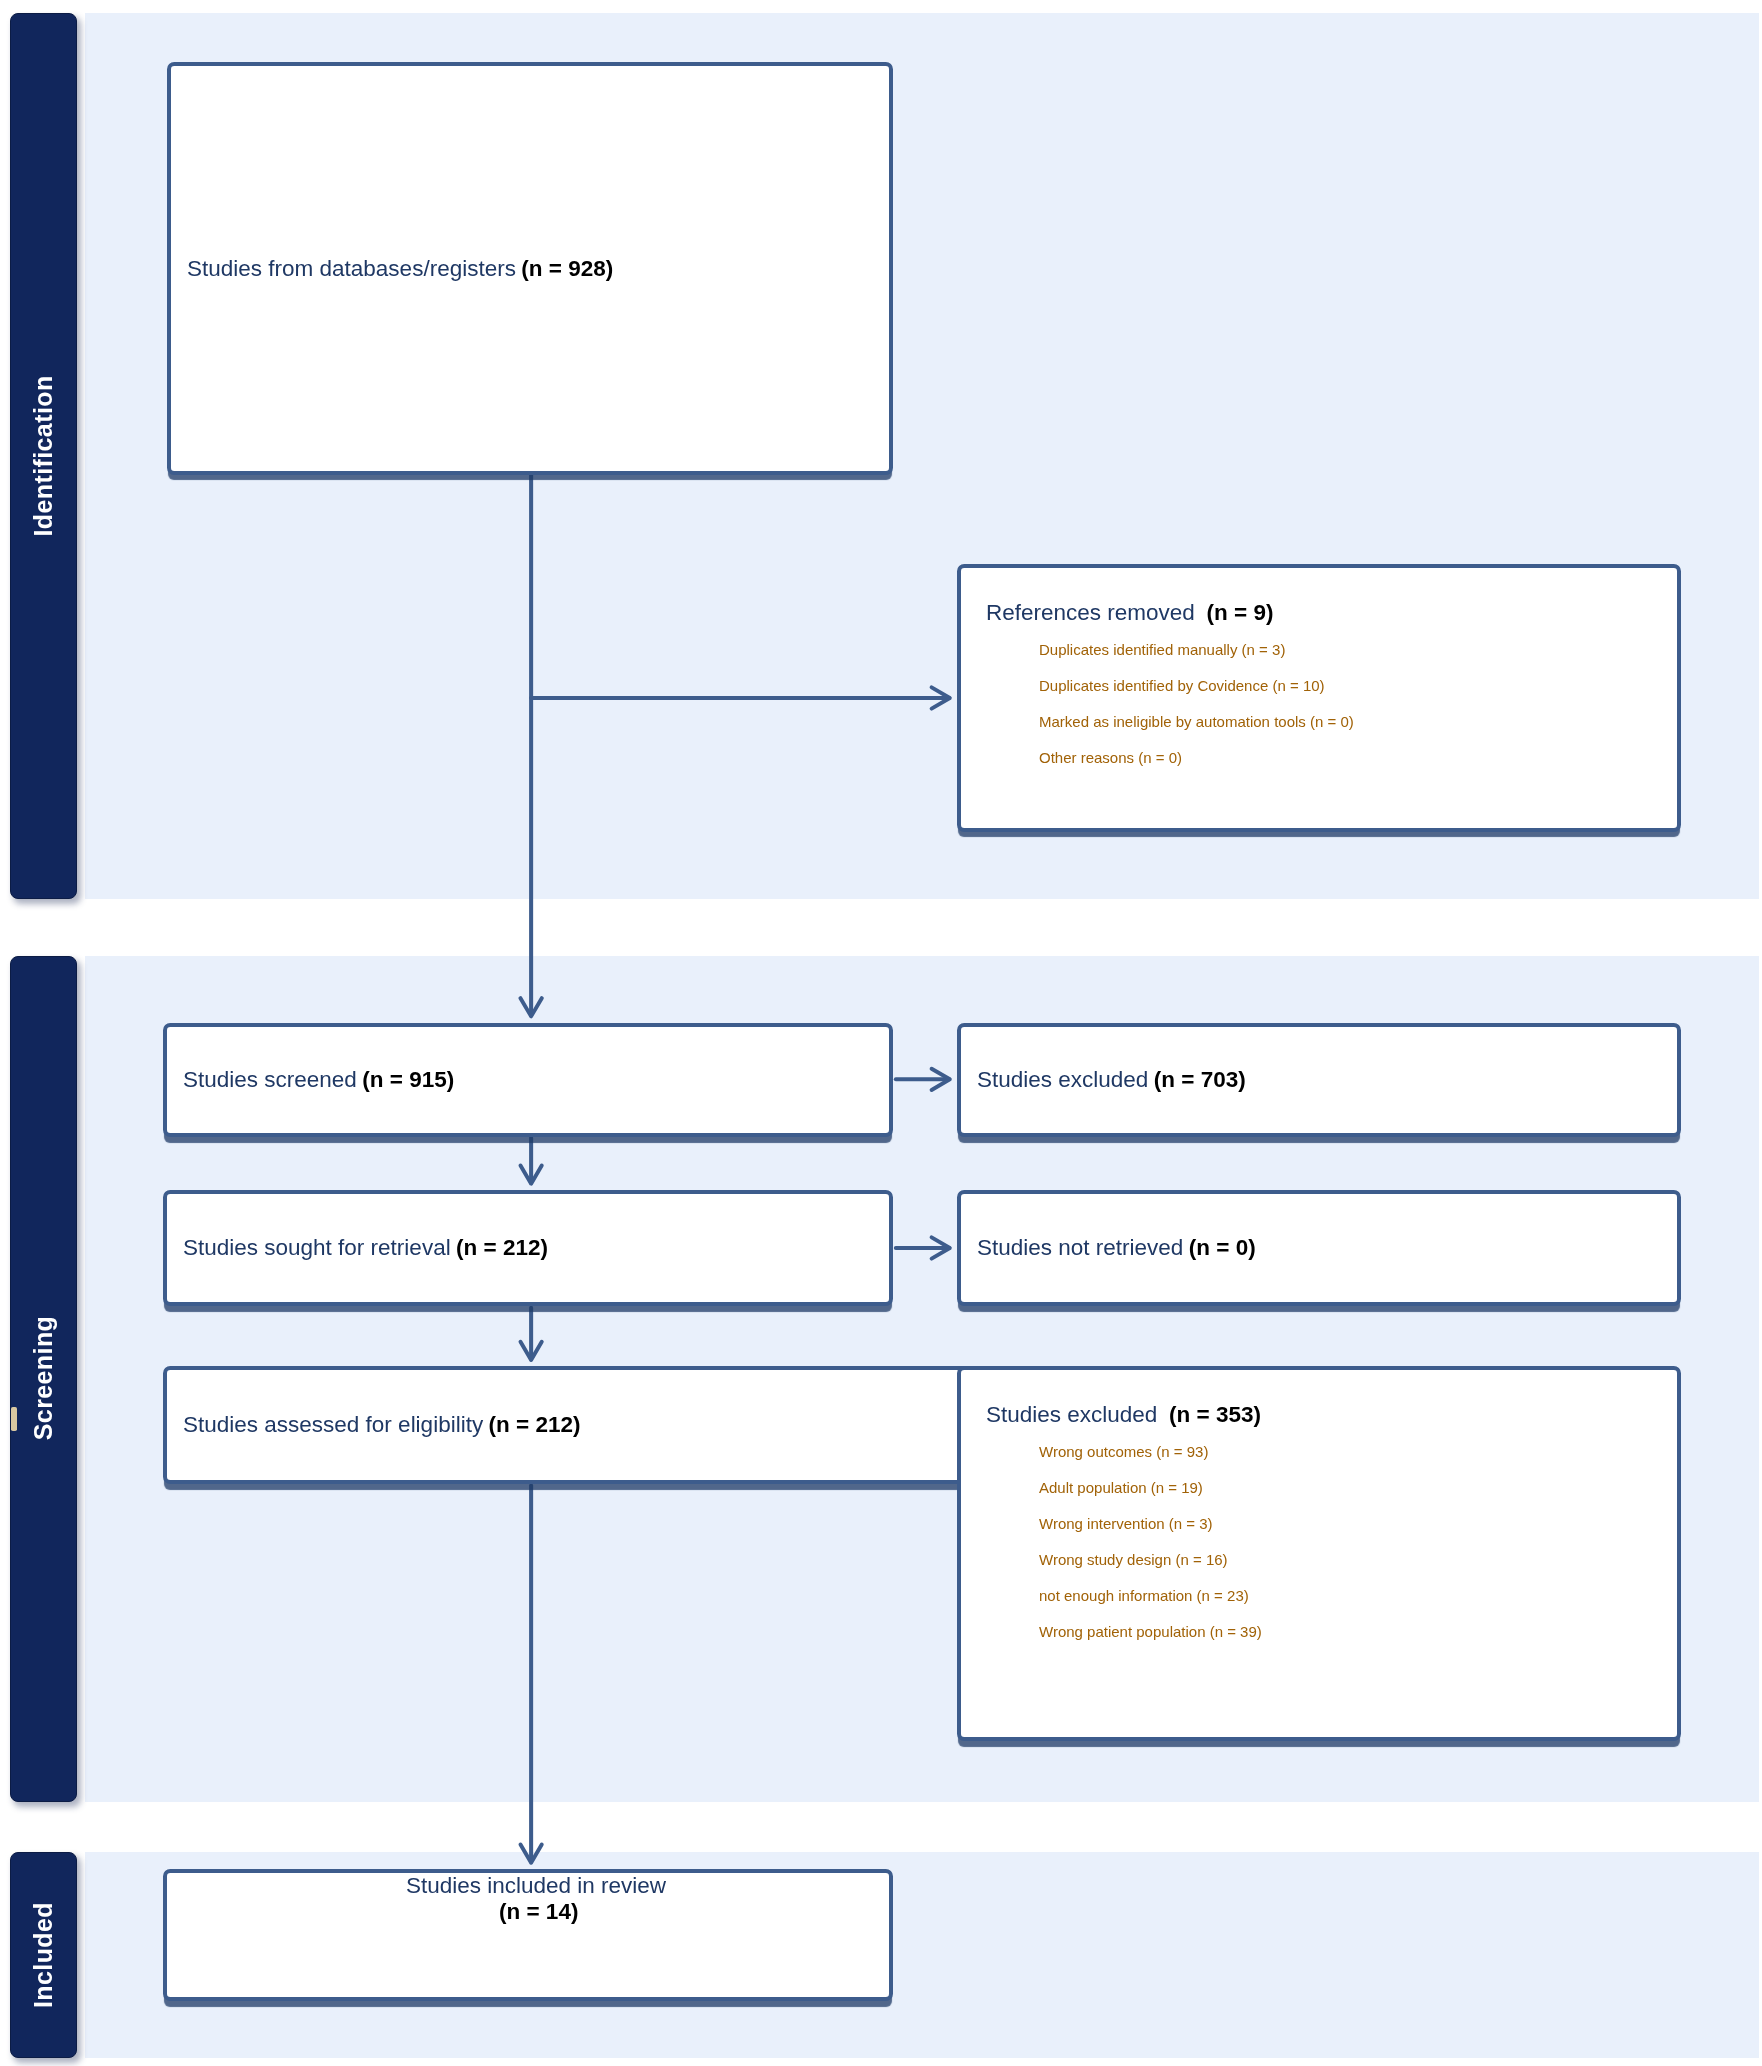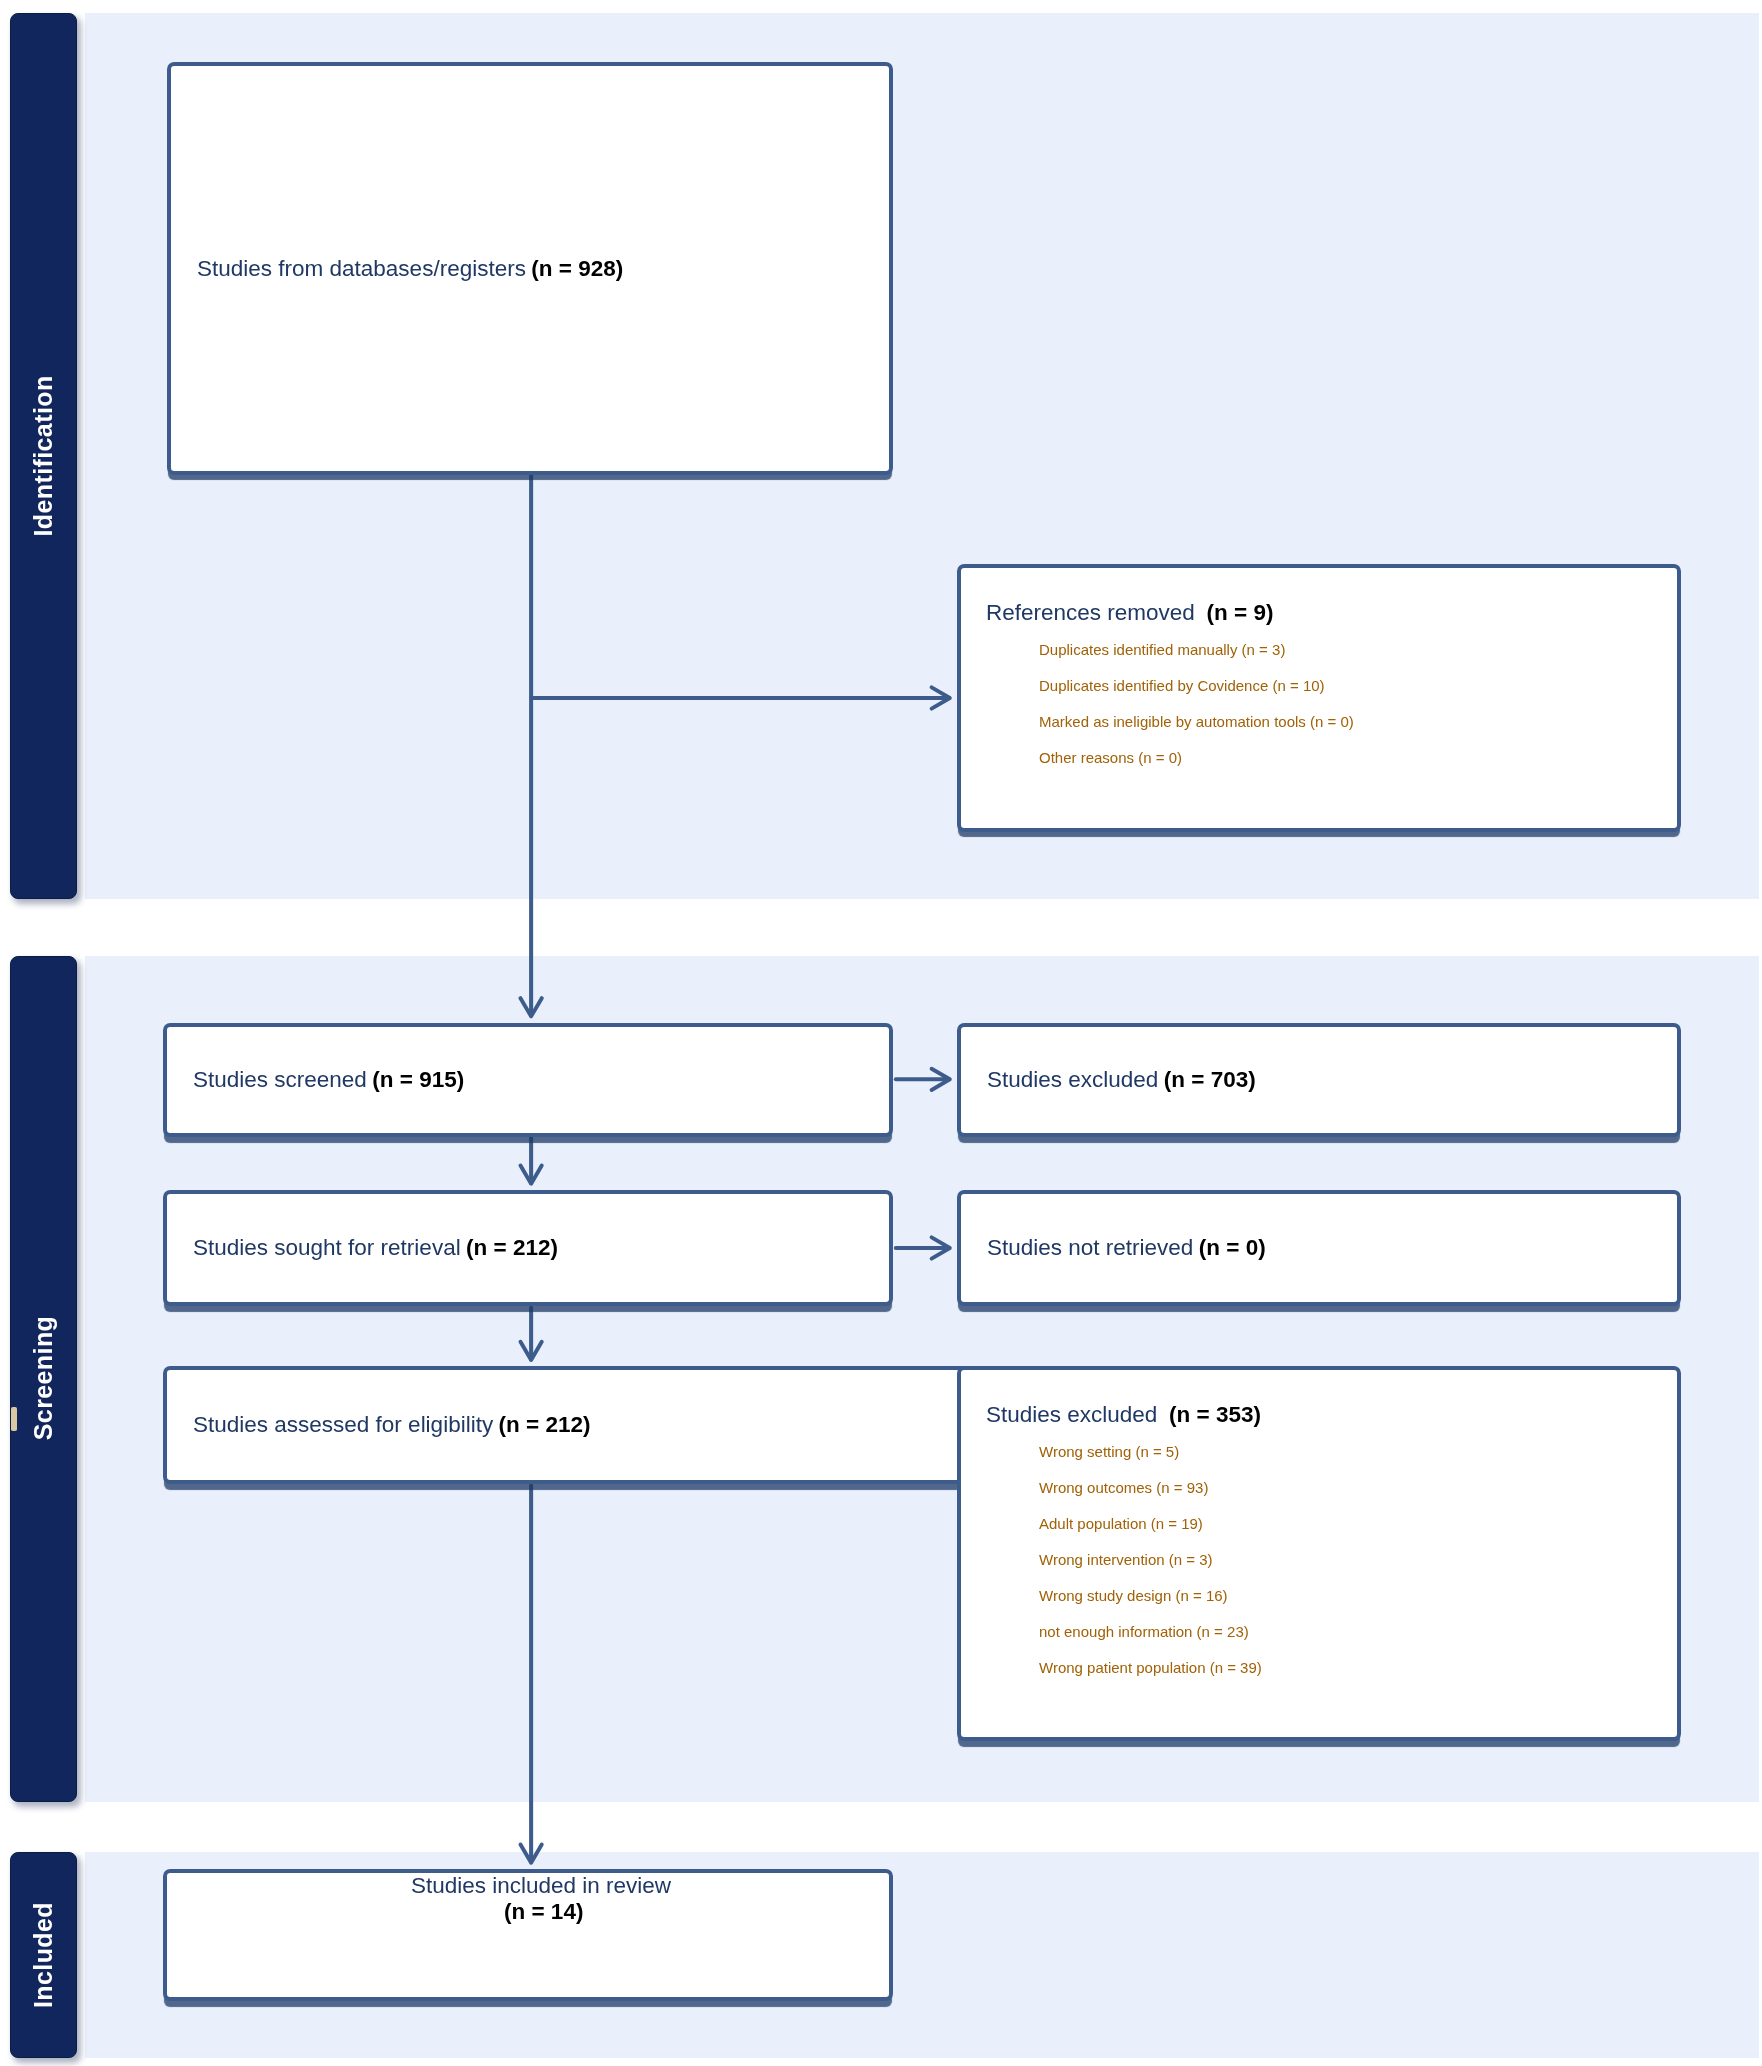--- a/index.html
+++ b/index.html
@@ -74,21 +74,21 @@
     border: 4.5px solid #3d5c8c;
     border-radius: 7.2px;
     box-shadow: 0 6.3px 0.9px -1.3px rgba(30, 58, 102, 0.75);
     box-sizing: border-box;
     color: #1f3864;
     z-index: 2;
   }
   .flow-box.single {
     display: flex;
     align-items: center;
-    padding-left: 26px;
+    padding-left: 16px;
     font-size: 22.5px;
     white-space: nowrap;
   }
   .flow-box.multi {
     padding: 32px 13.5px 0 25px;
     font-size: 22.5px;
   }
   .box-title { white-space: nowrap; }
   .count {
     font-weight: bold;
@@ -199,21 +199,20 @@
     <span class="box-title">Studies assessed for eligibility</span>
     <span class="count">(n = 212)</span>
   </div>
 
   <div id="box-excluded-198" class="flow-box multi">
     <div>
       <span class="box-title">Studies excluded</span>
       <span class="count">(n = 353)</span>
     </div>
     <div class="reason-list">
-      <div class="reason-item">Wrong setting (n = 5)</div>
       <div class="reason-item">Wrong outcomes (n = 93)</div>
       <div class="reason-item">Adult population (n = 19)</div>
       <div class="reason-item">Wrong intervention (n = 3)</div>
       <div class="reason-item">Wrong study design (n = 16)</div>
       <div class="reason-item">not enough information (n = 23)</div>
       <div class="reason-item">Wrong patient population (n = 39)</div>
     </div>
   </div>
 
   <div id="box-included-review" class="flow-box single">

